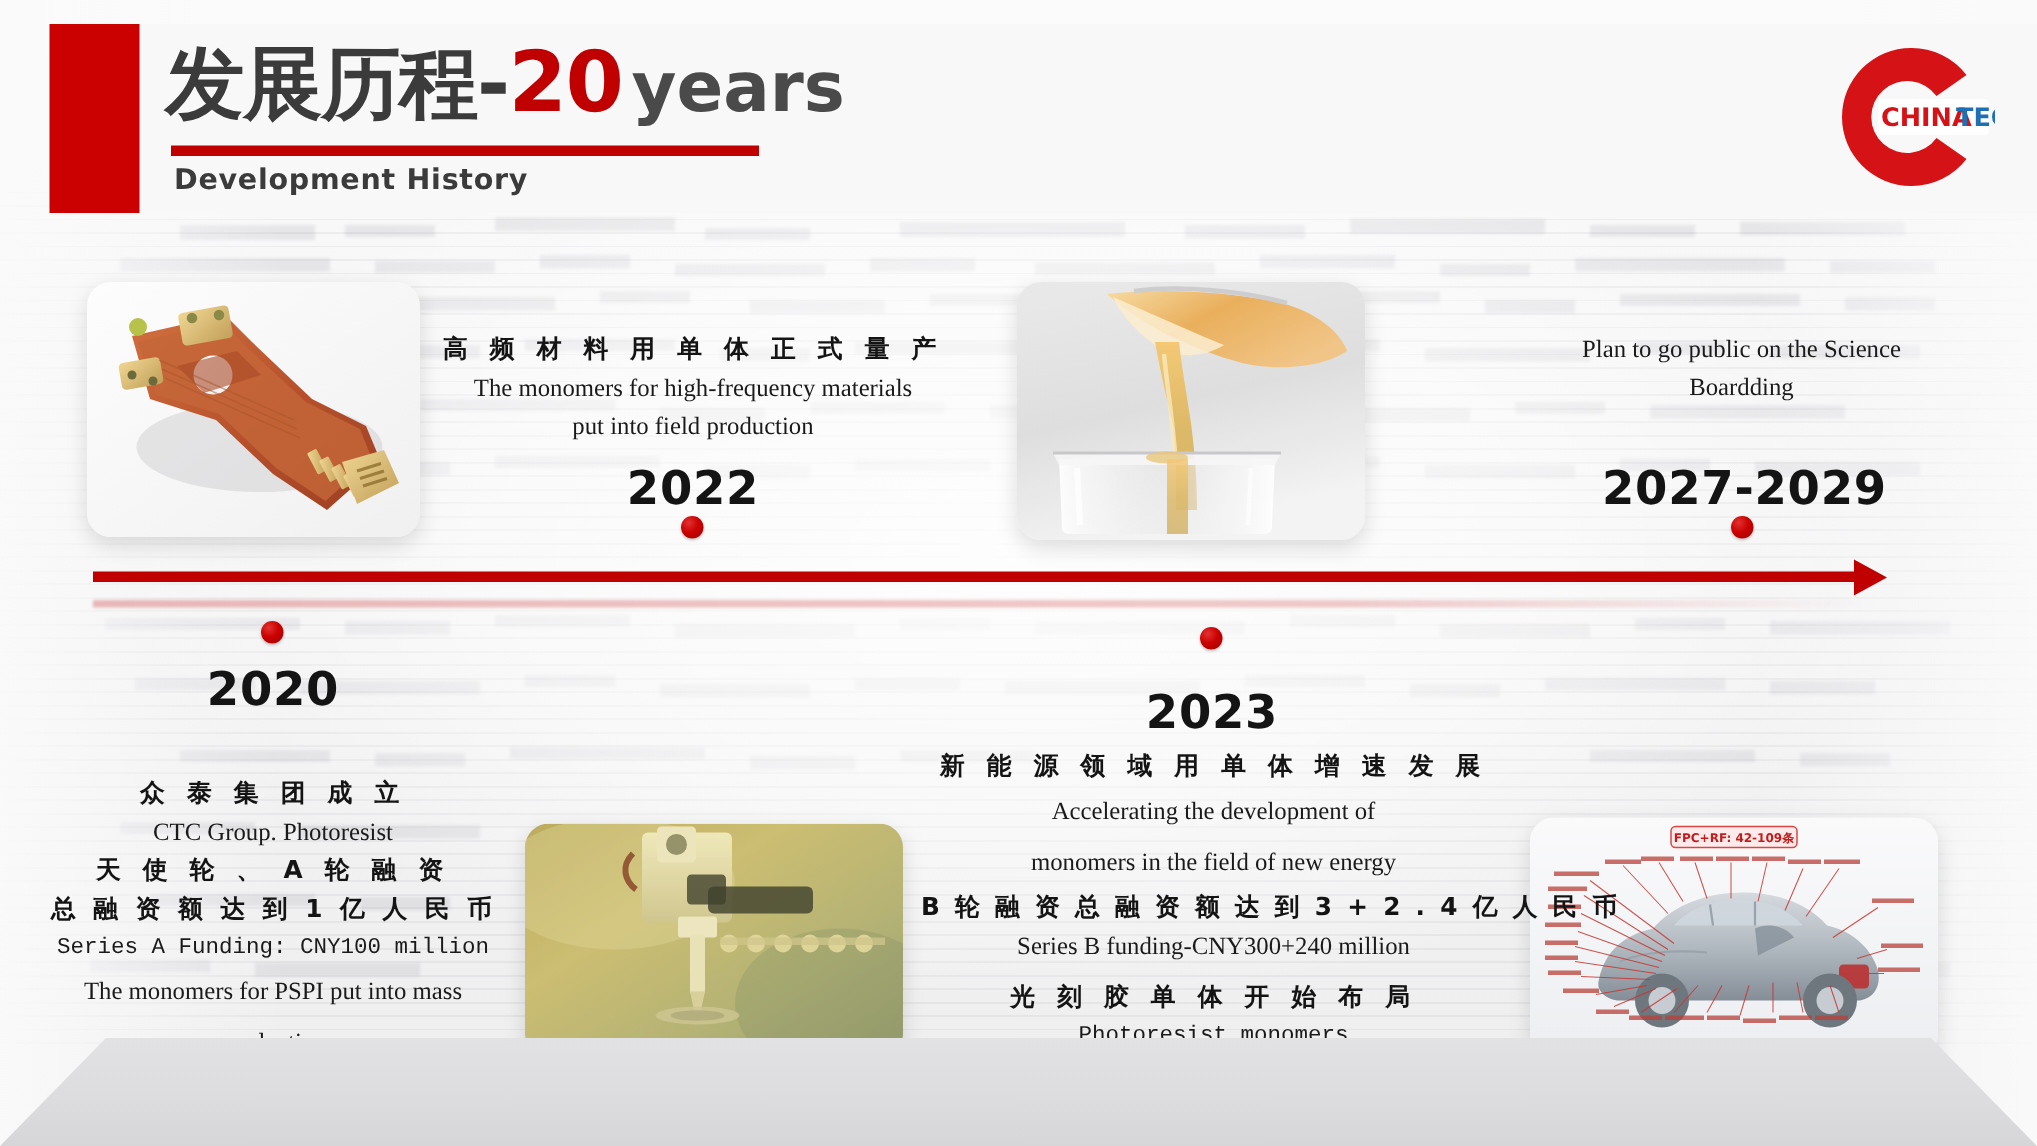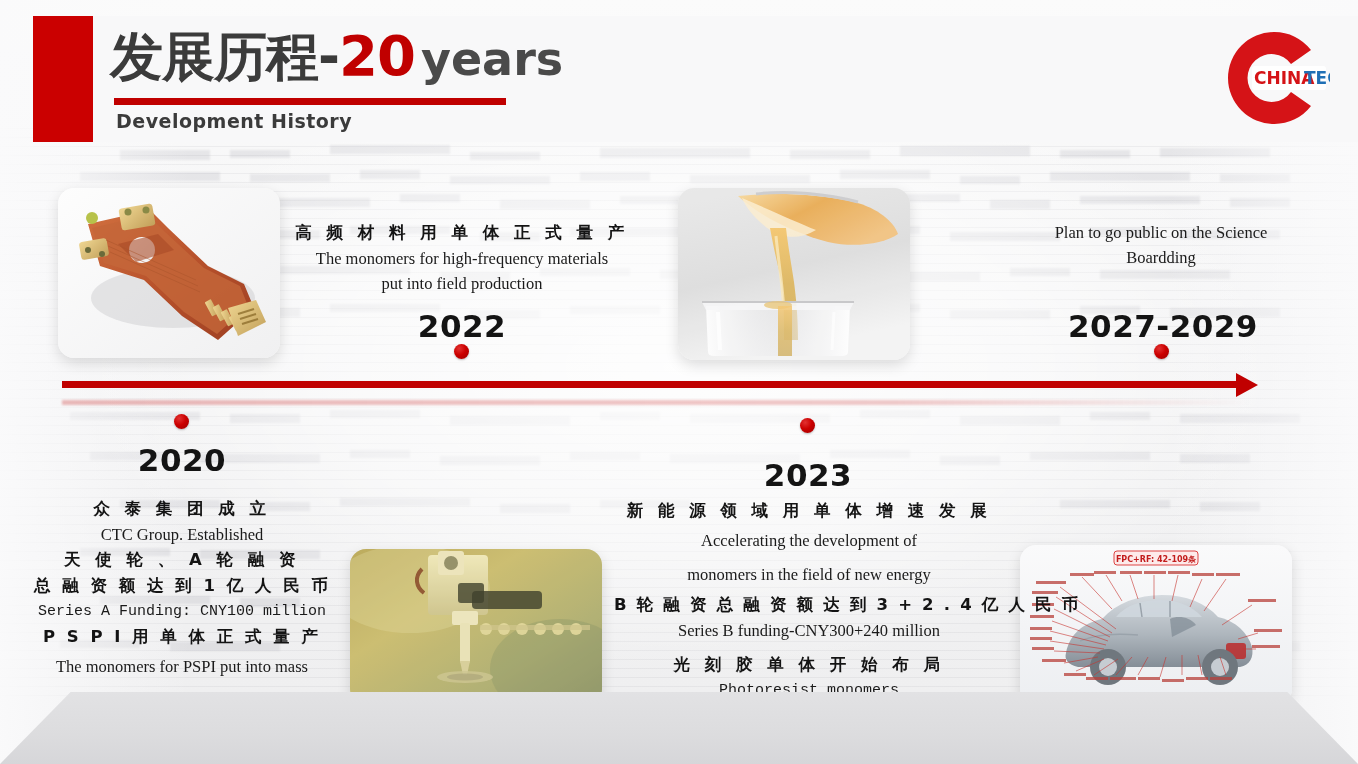--- a/index.html
+++ b/index.html
@@ -544,27 +544,26 @@
   </div>
   <div class="year" style="left:396px; top:308px; width:132px;">2022</div>
 
   <div class="block" style="left:1030px; top:220px; width:262px;">
     <div class="en">Plan to go public on the Science</div>
     <div class="en">Boardding</div>
   </div>
   <div class="year" style="left:1068px; top:308px; width:188px;">2027-2029</div>
 
   <div class="year" style="left:116px; top:442px; width:132px;">2020</div>
-  <div class="block" style="left:34px; top:496px; width:296px;">
+  <div class="block" style="left:34px; top:516px; width:296px;">
     <div class="cn">众 泰 集 团 成 立</div>
-    <div class="en">CTC Group. Established</div>
+    <div class="en">CTC Group. Photoresist</div>
     <div class="cn">天 使 轮 、 A 轮 融 资</div>
     <div class="cn wide">总 融 资 额 达 到 1 亿 人 民 币</div>
     <div class="en sans">Series A Funding: CNY100 million</div>
-    <div class="cn wide">P S P I 用 单 体 正 式 量 产</div>
     <div class="en loose">The monomers for PSPI put into mass</div>
     <div class="en loose">production</div>
   </div>
 
   <div class="year" style="left:742px; top:444px; width:132px;margin-top:13px;">2023</div>
   <div class="block" style="left:614px; top:498px; width:390px;">
     <div class="cn">新 能 源 领 域 用 单 体 增 速 发 展</div>
     <div class="en loose">Accelerating the development of</div>
     <div class="en loose">monomers in the field of new energy</div>
     <div class="cn" style="letter-spacing:2.2px;">B 轮 融 资 总 融 资 额 达 到 3 + 2 . 4 亿 人 民 币</div>

